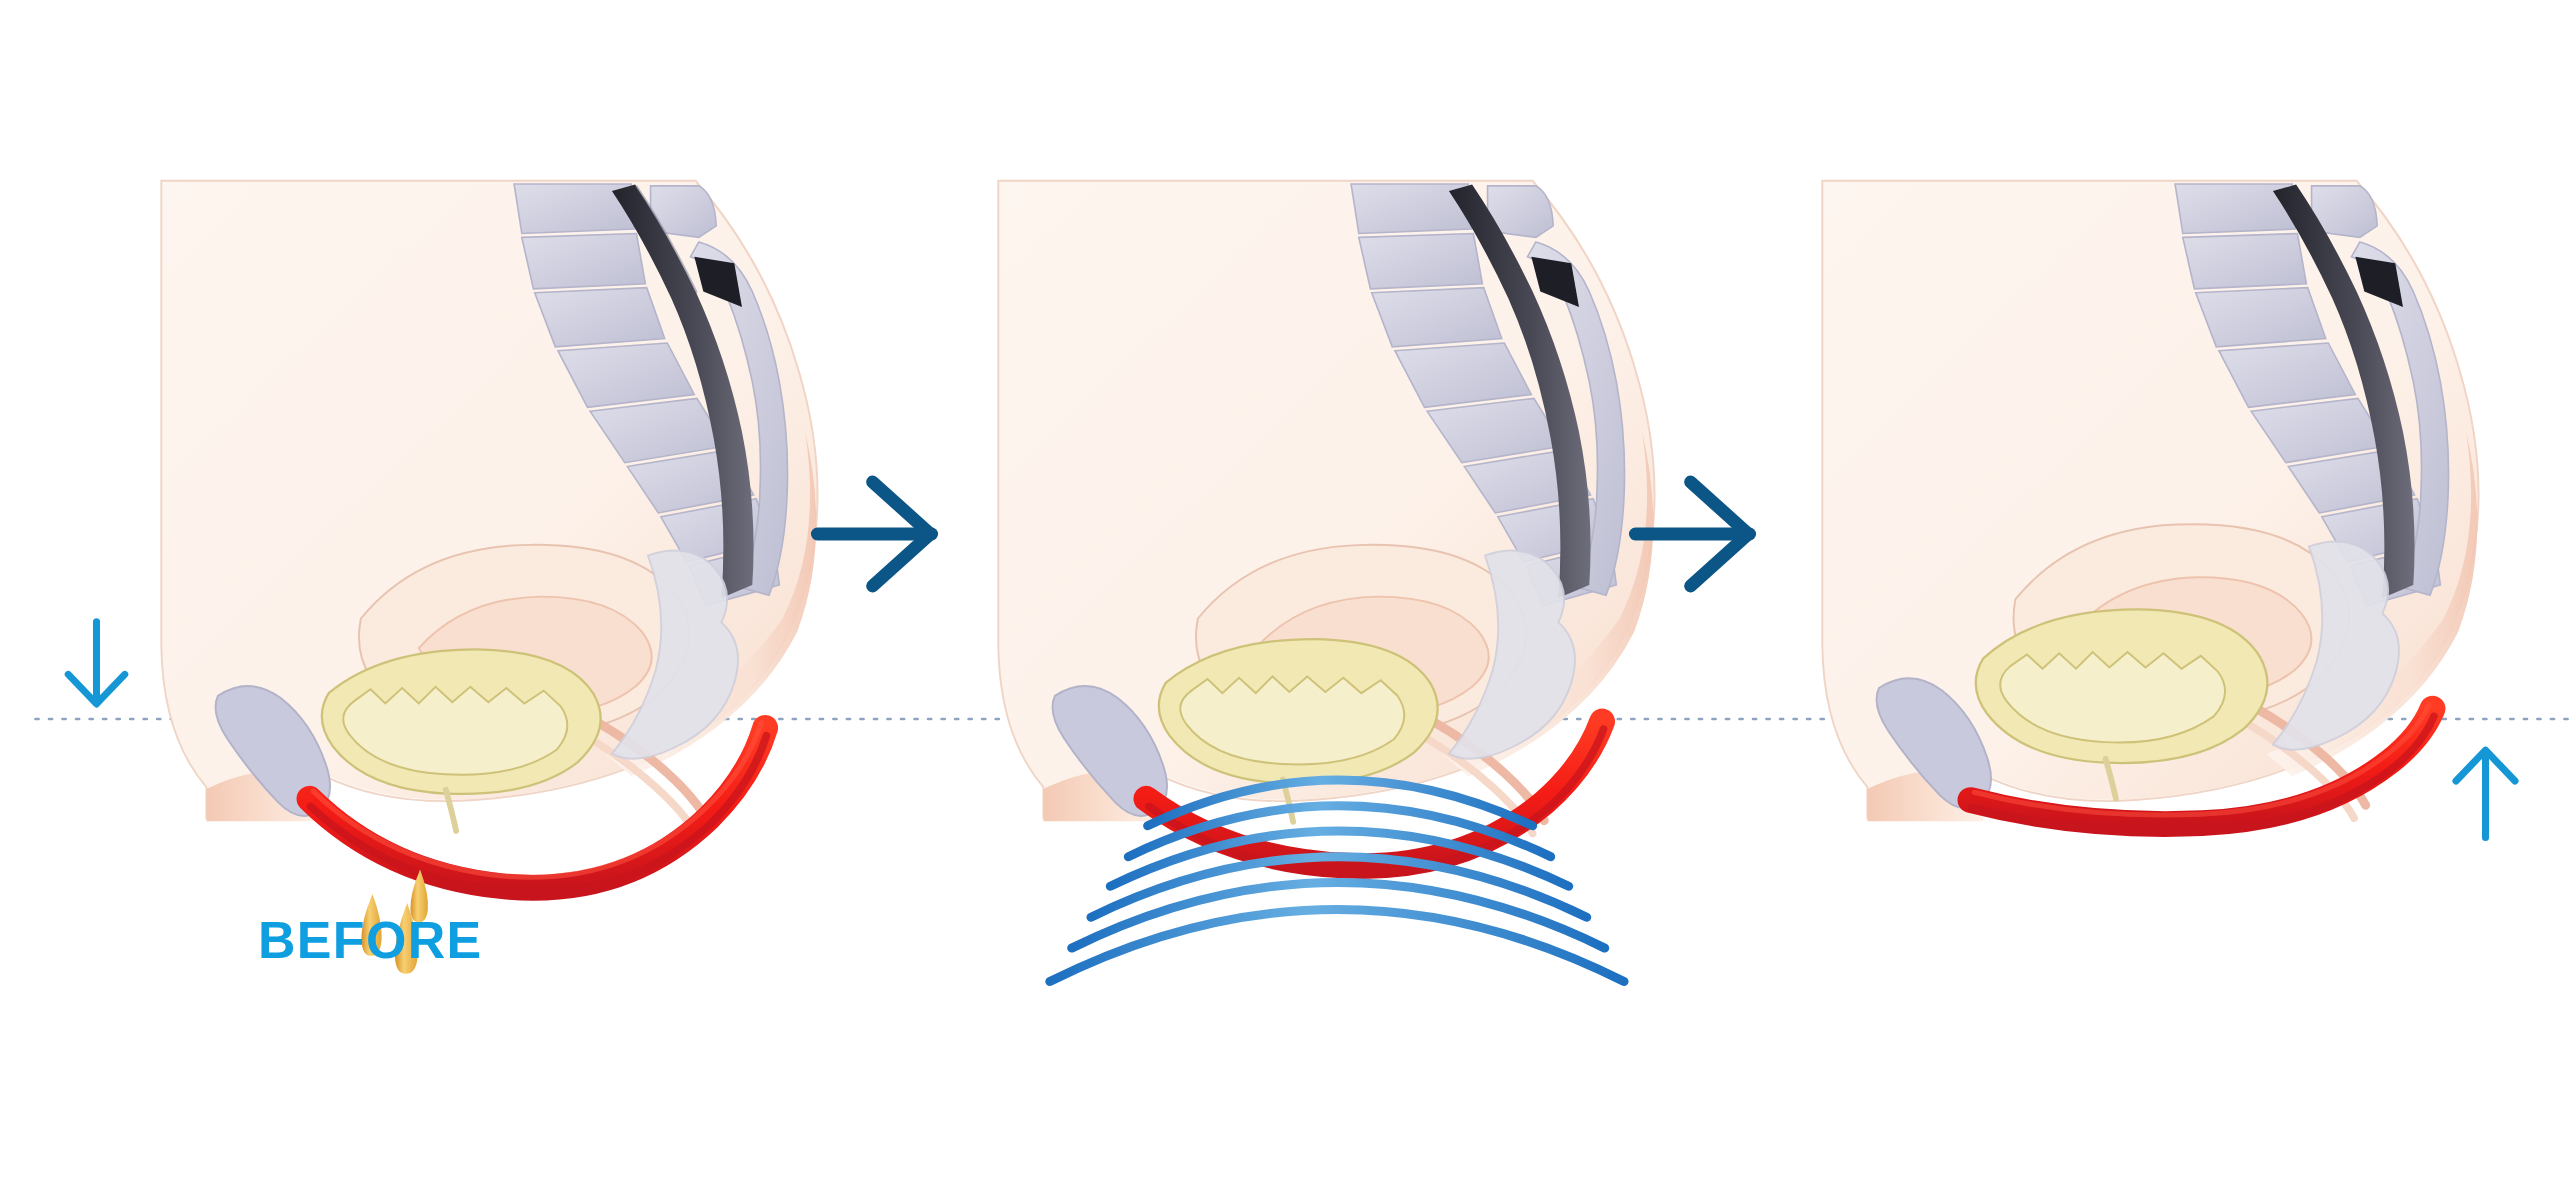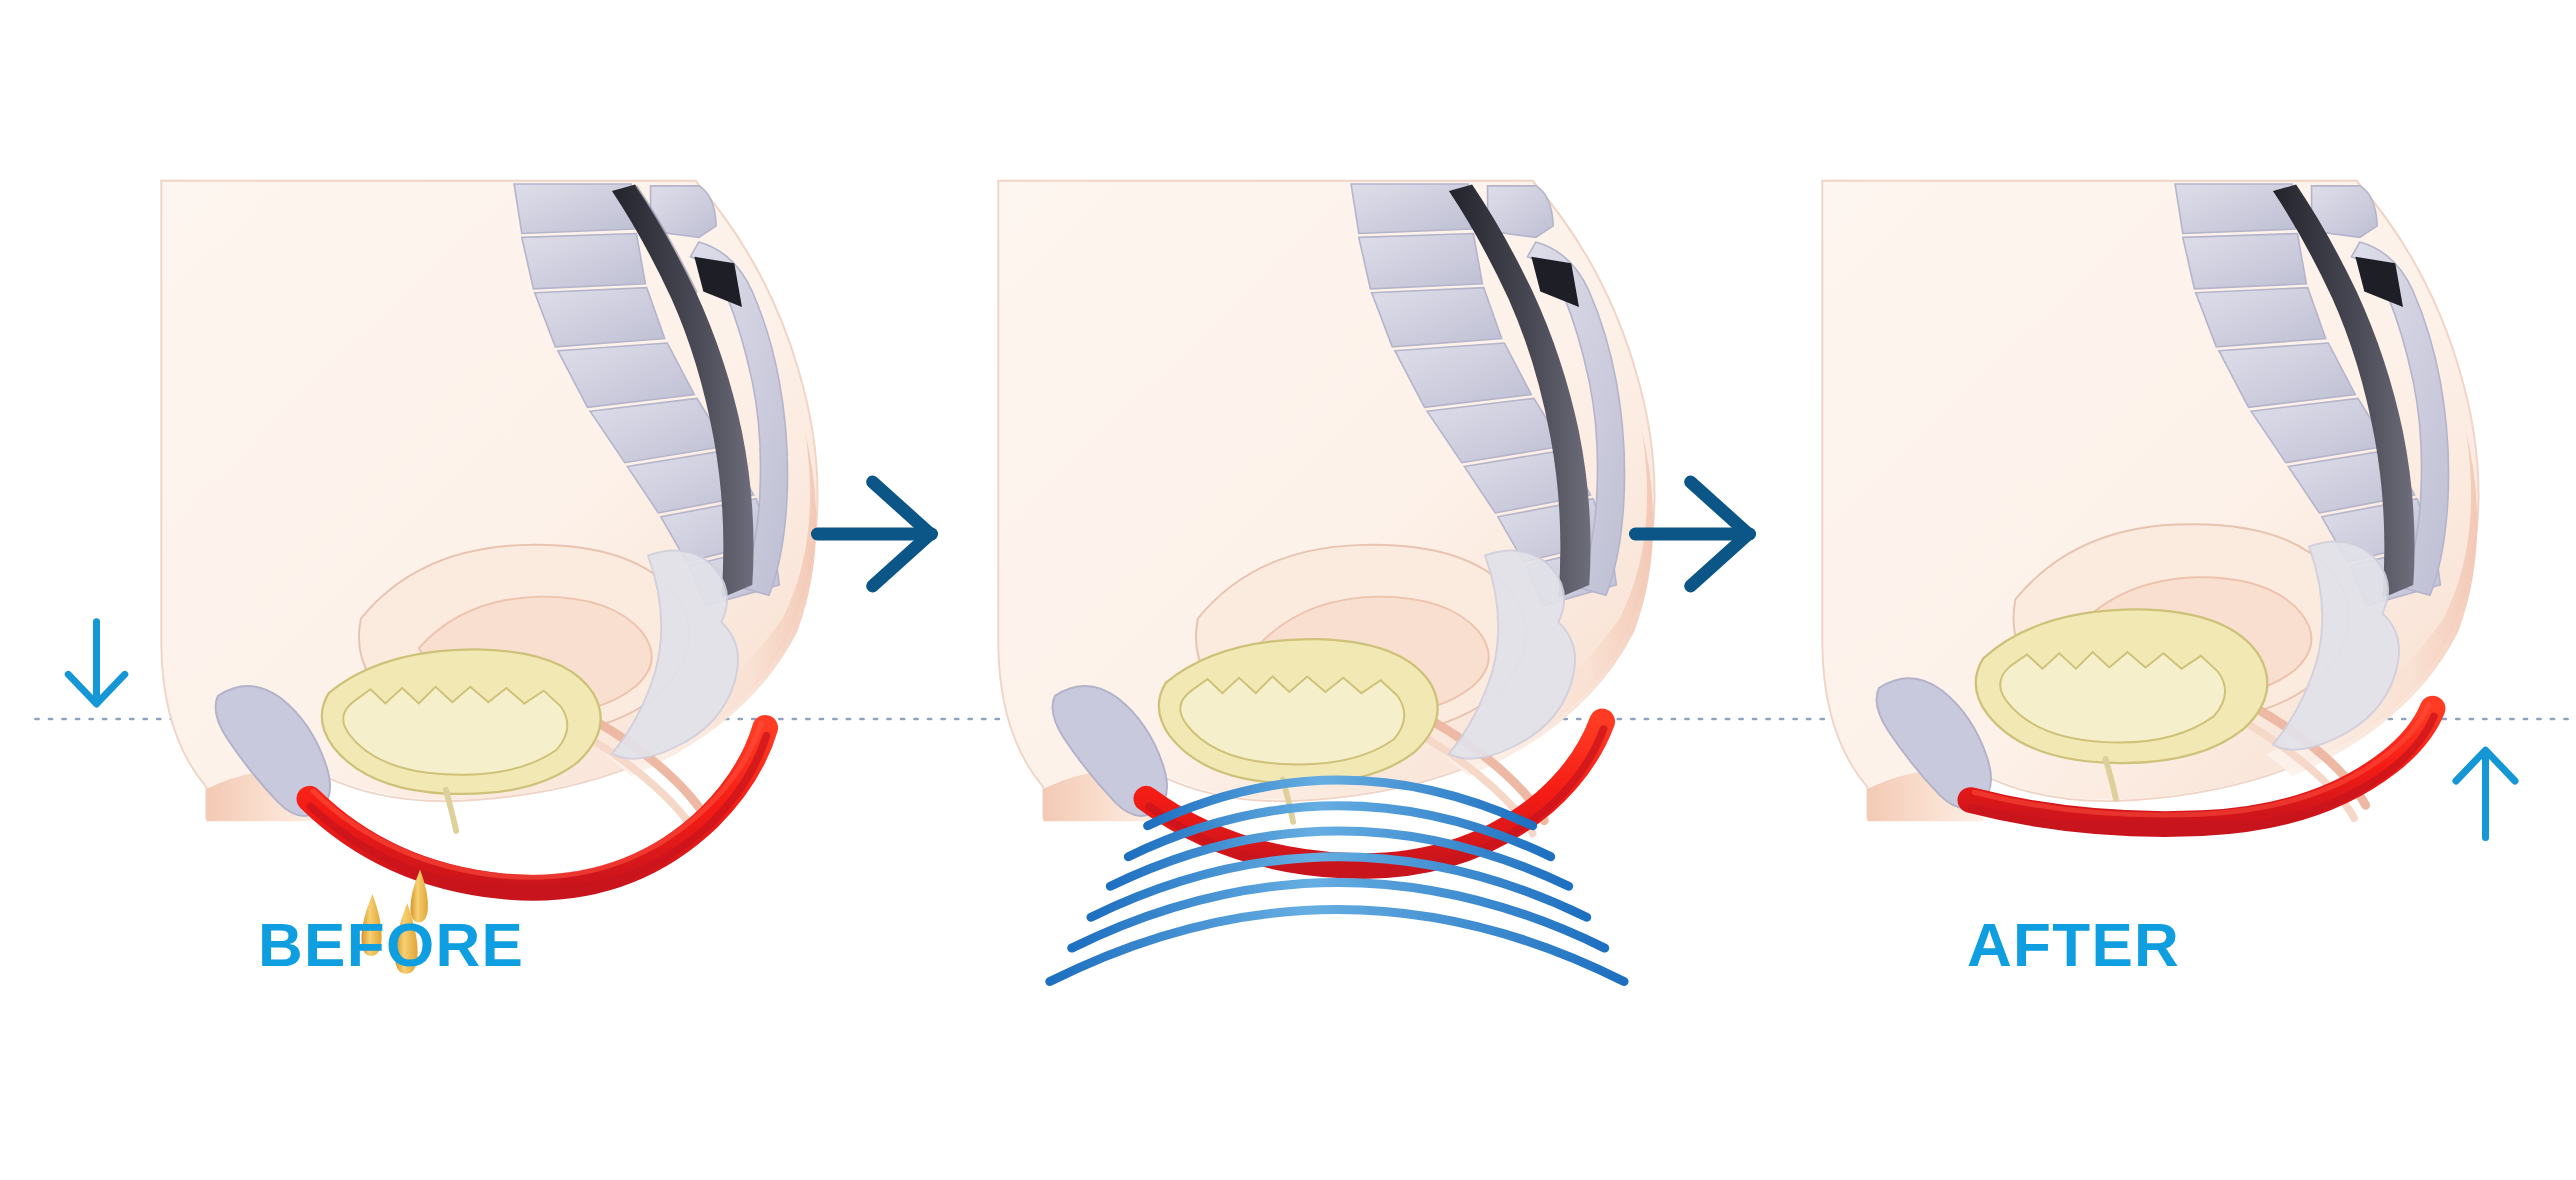--- a/index.html
+++ b/index.html
@@ -11,21 +11,21 @@
   }
   #stage{position:absolute;inset:0;width:2576px;height:1180px;background:#fff;}
   .panel{position:absolute;top:155px;width:773px;height:721px;}
   #panel-before{left:116px;}
   #panel-treatment{left:953px;}
   #panel-after{left:1777px;}
   .panel svg{display:block;width:100%;height:100%;overflow:visible;}
 
   .caption{
     position:absolute;
-    font-size:62px;
+    font-size:52px;
     font-weight:bold;
     letter-spacing:1.3px;
     color:#0f9ee0;
     white-space:nowrap;
     line-height:1;
     user-select:none;
   }
   #caption-before{left:258px;top:914px;}
   #caption-treatment{left:1021px;top:914px;}
   #caption-after{left:1967px;top:914px;}
@@ -400,16 +400,15 @@
   <div id="arrow-up">
     <svg viewBox="0 0 120 160">
       <g fill="none" stroke="#1597d5" stroke-width="11" stroke-linecap="round" stroke-linejoin="round">
         <line x1="60" y1="150" x2="60" y2="16"></line>
         <polyline points="14,62 60,14 106,62"></polyline>
       </g>
     </svg>
   </div>
 
   <div class="caption" id="caption-before">BEFORE</div>
-  <div class="caption" id="caption-after">AFTER</div>
 
 </div>
 
 
 </body></html>

